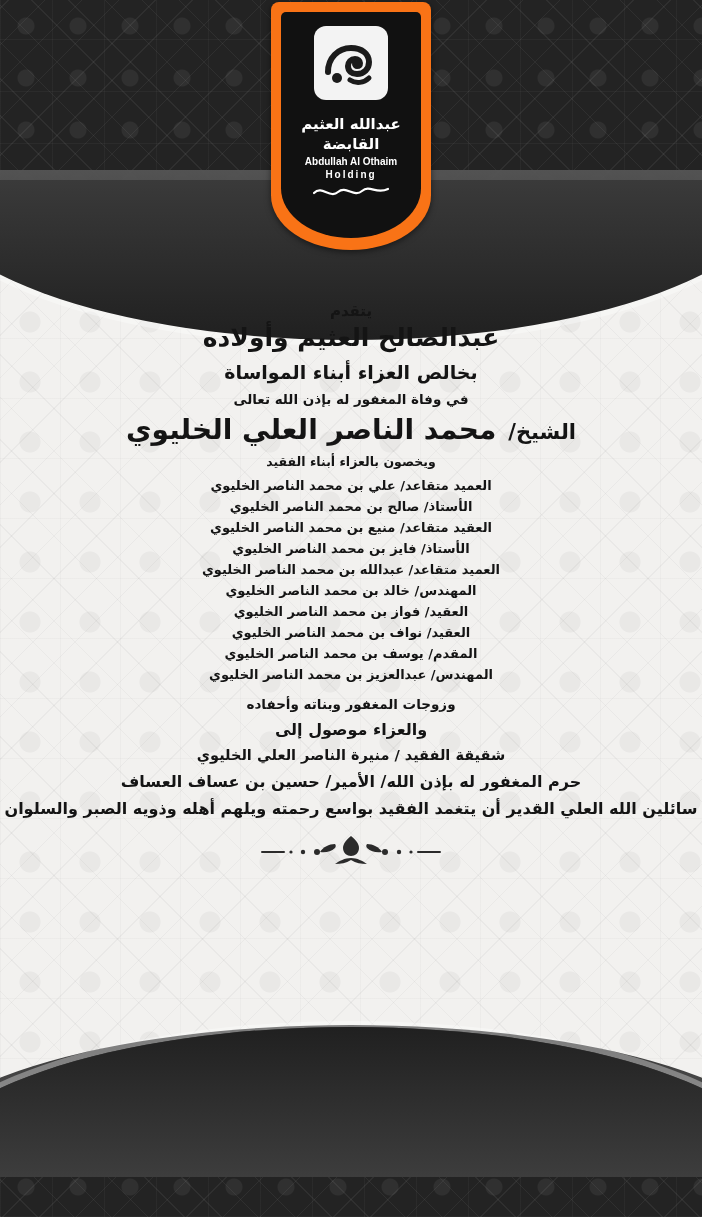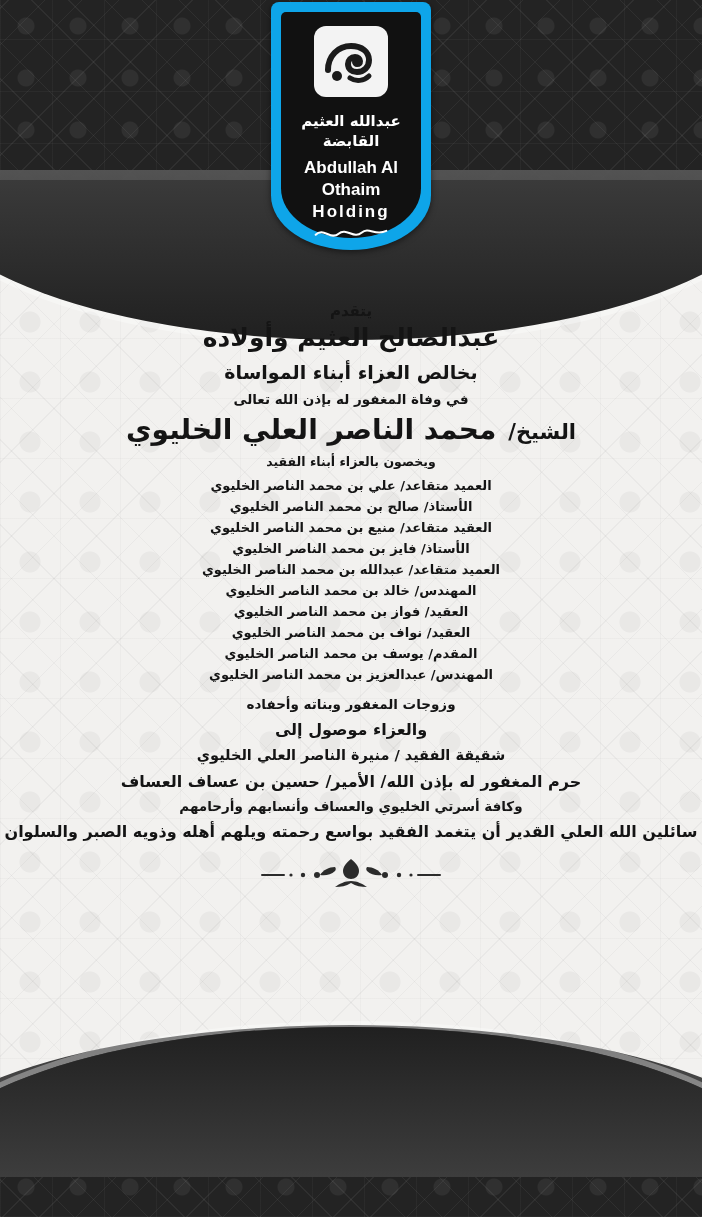--- a/index.html
+++ b/index.html
@@ -67,21 +67,21 @@
     position:absolute;left:-14%;width:128%;bottom:52px;height:140px;
     background:linear-gradient(#2b2b2b,#575757);
     border-radius:50% 50% 0 0/100% 100% 0 0;
     opacity:.95;
   }
 
   
   .logo-badge{
     position:absolute;left:50%;transform:translateX(-50%);
     top:2px;width:160px;height:248px;
-    background:#0ea5e9;
+    background:#f97316;
     border-radius:8px 8px 50% 50%/8px 8px 22% 22%;
     box-shadow:0 2px 6px rgba(0,0,0,.5);
     z-index:8;
     display:flex;flex-direction:column;align-items:center;
     padding-top:10px;box-sizing:border-box;
   }
   .logo-inner{
     width:140px;height:226px;
     background:#111;
     border-radius:5px 5px 50% 50%/5px 5px 22% 22%;
@@ -93,23 +93,23 @@
     background:#f3f3f3;
     display:flex;align-items:center;justify-content:center;
     position:relative;
   }
   .logo-mark svg{display:block;}
   .logo-ar{
     color:#fff;font-size:15px;line-height:1.35;text-align:center;
     margin-top:14px;font-weight:bold;letter-spacing:.3px;
   }
   .logo-en{
-    color:#fff;text-align:center;margin-top:6px;
+    color:#fff;text-align:center;
     font-family:"Liberation Sans",sans-serif;
-    font-size:17px;font-weight:bold;line-height:1.3;
+    font-size:10px;font-weight:bold;line-height:1.3;
   }
   .logo-en .l2{letter-spacing:2px;}
   .logo-wave{
     margin-top:5px;width:78px;height:10px;
   }
 
   
   .content{
     position:absolute;left:0;right:0;top:300px;
     text-align:center;color:#141414;
@@ -214,21 +214,20 @@
       <div class="rel-item">العقيد/ نواف بن محمد الناصر الخليوي</div>
       <div class="rel-item">المقدم/ يوسف بن محمد الناصر الخليوي</div>
       <div class="rel-item">المهندس/ عبدالعزيز بن محمد الناصر الخليوي</div>
     </div>
 
     <div class="tail">
       <div class="t">وزوجات المغفور وبناته وأحفاده</div>
       <div class="t small">والعزاء موصول إلى</div>
       <div class="t sister">شقيقة الفقيد / منيرة الناصر العلي الخليوي</div>
       <div class="t small">حرم المغفور له بإذن الله/ الأمير/ حسين بن عساف العساف</div>
-      <div class="t">وكافة أسرتي الخليوي والعساف وأنسابهم وأرحامهم</div>
       <div class="t small">سائلين الله العلي القدير أن يتغمد الفقيد بواسع رحمته ويلهم أهله وذويه الصبر والسلوان</div>
     </div>
 
     <svg class="ornament" viewBox="0 0 200 34" aria-hidden="true">
       <g fill="#1b1b1b">
         <path d="M100 4c5 4 8 8 8 12 0 5-4 8-8 8s-8-3-8-8c0-4 3-8 8-12z"></path>
         <path d="M100 26c-6 0-12 3-16 6 6 0 11-1 16-4 5 3 10 4 16 4-4-3-10-6-16-6z"></path>
         <path d="M84 12c-6 0-12 3-15 8 5 1 11 0 15-4 1-1 1-3 0-4z"></path>
         <path d="M116 12c6 0 12 3 15 8-5 1-11 0-15-4-1-1-1-3 0-4z"></path>
         <circle cx="66" cy="20" r="3"></circle>

